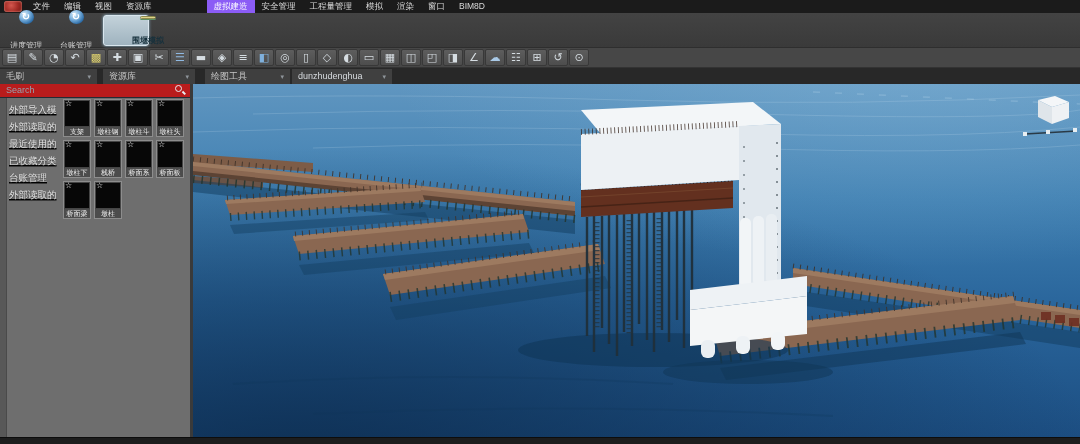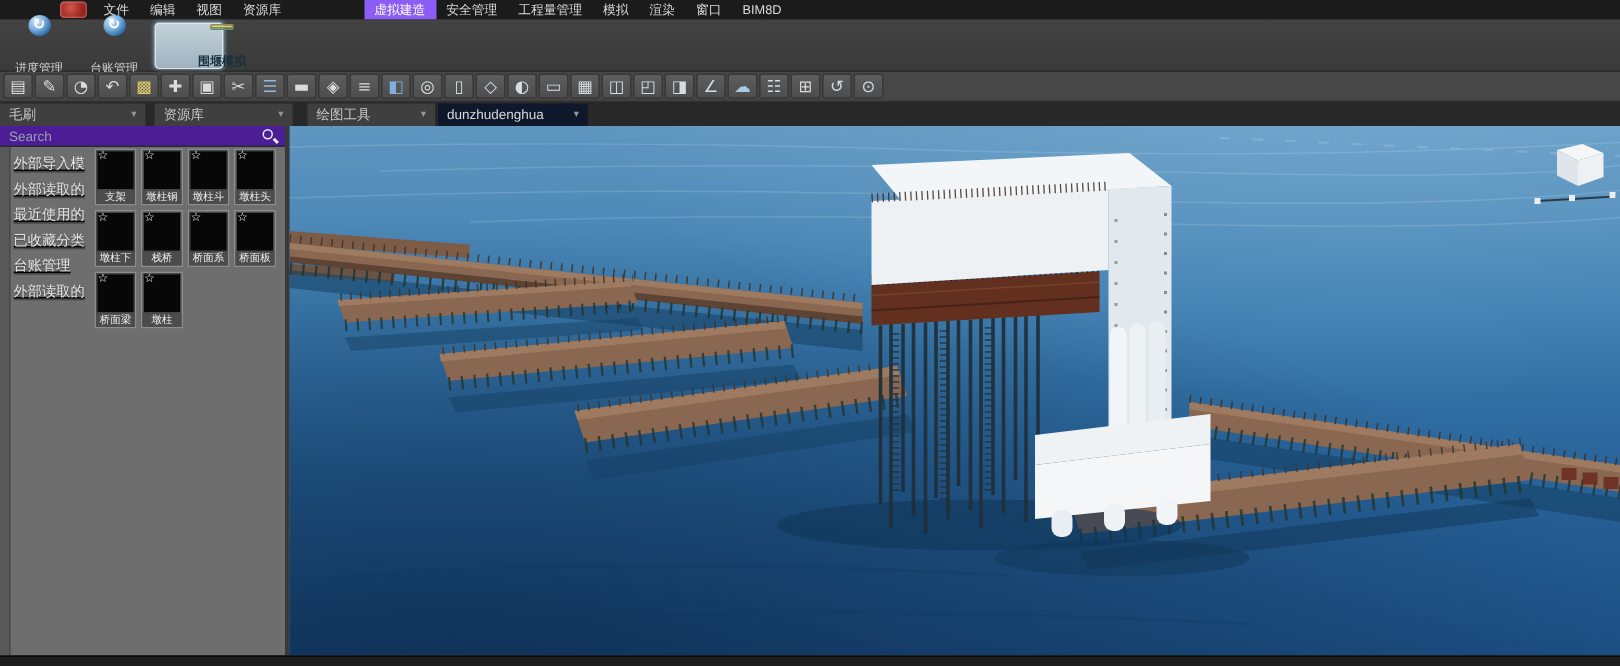--- a/index.html
+++ b/index.html
@@ -1,21 +1,21 @@
 <!DOCTYPE html>
 <html><head>
 <meta charset="utf-8">
 <style>
   * { margin:0; padding:0; box-sizing:border-box; }
   html,body { background:#111; }
   body { font-family:"Liberation Sans","DejaVu Sans",sans-serif; }
   .screen { position:relative; width:1080px; height:444px; overflow:hidden; background:#2c2c2c; }
 
   
-  .menubar { position:absolute; left:0; top:0; width:1080px; height:13px; background:#1b1b1b; display:flex; align-items:center;padding-left:36px; }
+  .menubar { position:absolute; left:0; top:0; width:1080px; height:13px; background:#1b1b1b; display:flex; align-items:center; }
   .logo { width:26px; height:13px; display:flex; align-items:center; justify-content:center; }
   .logo-mark { width:18px; height:11px; border-radius:3px; background:radial-gradient(circle at 40% 40%, #d4574e 0%, #a02a24 55%, #6e1712 100%); box-shadow:inset 0 0 2px #ffb0a0; }
   .menu-item { font-size:8.5px; color:#d9d9d9; padding:0 7px; height:13px; line-height:13px; white-space:nowrap; cursor:default; }
   .menu-item.active { background:#8b5cf6; color:#fff;margin-left:48px; }
 
   
   .ribbon { position:absolute; left:0; top:13px; width:1080px; height:35px; background:linear-gradient(#434343,#3a3a3a); display:flex; align-items:center; padding-left:3px; gap:4px; border-bottom:1px solid #2e2e2e; }
   .rbtn { width:46px; height:31px; display:flex; flex-direction:column; align-items:center; justify-content:center; gap:1px; border-radius:3px; border:1px solid transparent; }
   .rbtn.active { background:linear-gradient(#c3d2da,#9fb3bf); border:1px solid #d9e6ee; box-shadow:0 0 3px #8fb7cf;padding-left:44px; }
   .orb { width:15px; height:15px; border-radius:50%; background:radial-gradient(circle at 35% 30%, #d8ecfa 0%, #7ab0dd 40%, #2a6aa5 75%, #174e83 100%); color:#fff; font-size:10px; line-height:14px; text-align:center; font-weight:bold; }
@@ -24,25 +24,25 @@
   .rbtn.active .rlabel { color:#16303c; font-weight:bold; }
 
   
   .icontoolbar { position:absolute; left:0; top:48px; width:1080px; height:20px; background:#474747; display:flex; align-items:center; padding-left:2px; gap:1px; border-bottom:1px solid #333; }
   .tool { width:20px; height:17px; background:linear-gradient(#5d5d5d,#4d4d4d); border:1px solid #383838; border-radius:2px; color:#d6dde2; font-size:11px; line-height:14px; text-align:center; padding:0; cursor:pointer; font-family:"DejaVu Sans",sans-serif; }
 
   
   .tabrow { position:absolute; left:0; top:68px; width:1080px; height:16px; background:#282828; }
   .tab { position:absolute; top:1px; height:15px; background:#3f3f3f; color:#c8c8c8; font-size:9px; line-height:15px; padding:0 6px; display:flex; justify-content:space-between; }
   .tab .marker { color:#8f959b; font-size:7px; }
-  .tab.light { background:#0f172a; color:#d6dade; }
+  .tab.light { background:#404040; color:#d6dade; }
 
   
   .panel { position:absolute; left:0; top:84px; width:190px; height:353px; background:#6e6e6e; }
-  .searchbox { position:absolute; left:0; top:0; width:190px; height:14px; background:#4c1d95; border-bottom:1px solid #262b34; display:flex; align-items:center; }
+  .searchbox { position:absolute; left:0; top:0; width:190px; height:14px; background:#b91c1c; border-bottom:1px solid #262b34; display:flex; align-items:flex-start; }
   .searchbox input { flex:1; height:12px; background:transparent; border:none; outline:none; color:#dfe5ea; font-size:9px; padding-left:6px; }
   .searchbox input::placeholder { color:#97a2ae; }
   .mag { position:relative; width:12px; height:12px; margin-right:4px; }
   .mag-circle { position:absolute; left:1px; top:1px; width:7px; height:7px; border:1.5px solid #e8eef3; border-radius:50%; }
   .mag-handle { position:absolute; left:8px; top:8px; width:4px; height:1.6px; background:#e8eef3; transform:rotate(45deg); }
   .leftstrip { position:absolute; left:0; top:14px; width:7px; height:339px; background:#585858; border-right:1px solid #4a4a4a; }
   .catlist { position:absolute; left:9px; top:17px; width:52px;text-decoration:underline; }
   .cat { font-size:9.5px; color:#e6e6e6; line-height:17px; white-space:nowrap; overflow:hidden; cursor:pointer; text-shadow:0 1px 1px #3a3a3a; }
   .grid { position:absolute; left:63px; top:15px; width:127px; display:flex; flex-wrap:wrap; gap:3px; align-content:flex-start; }
   .thumb { position:relative; width:28px; height:38px; background:#454545; border:1px solid #8d8d8d; cursor:pointer; }

